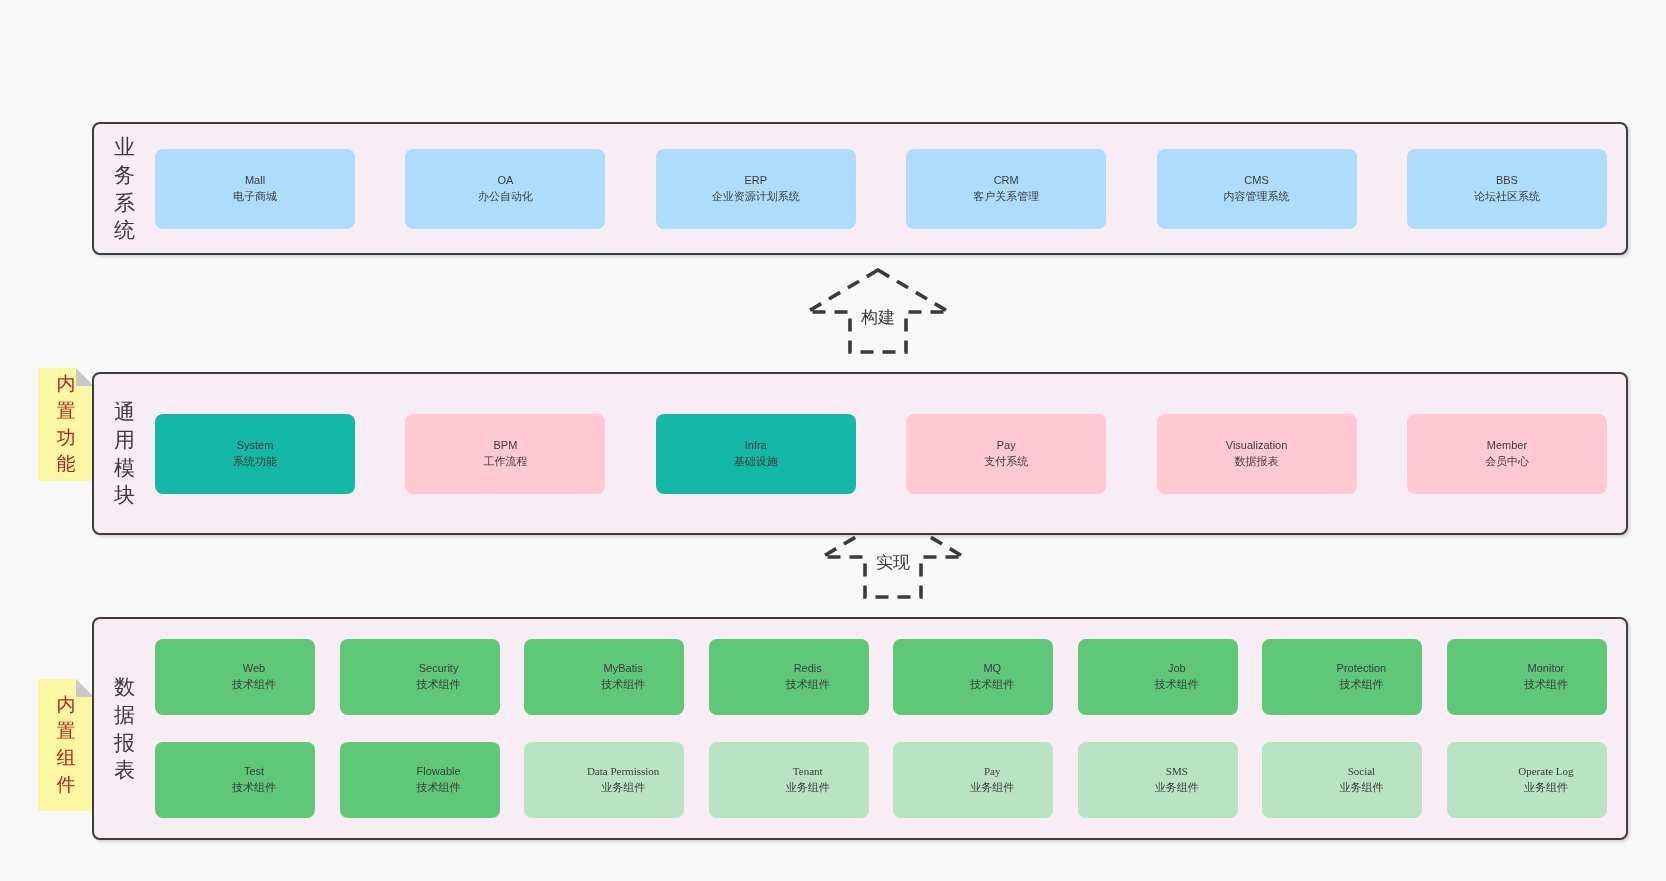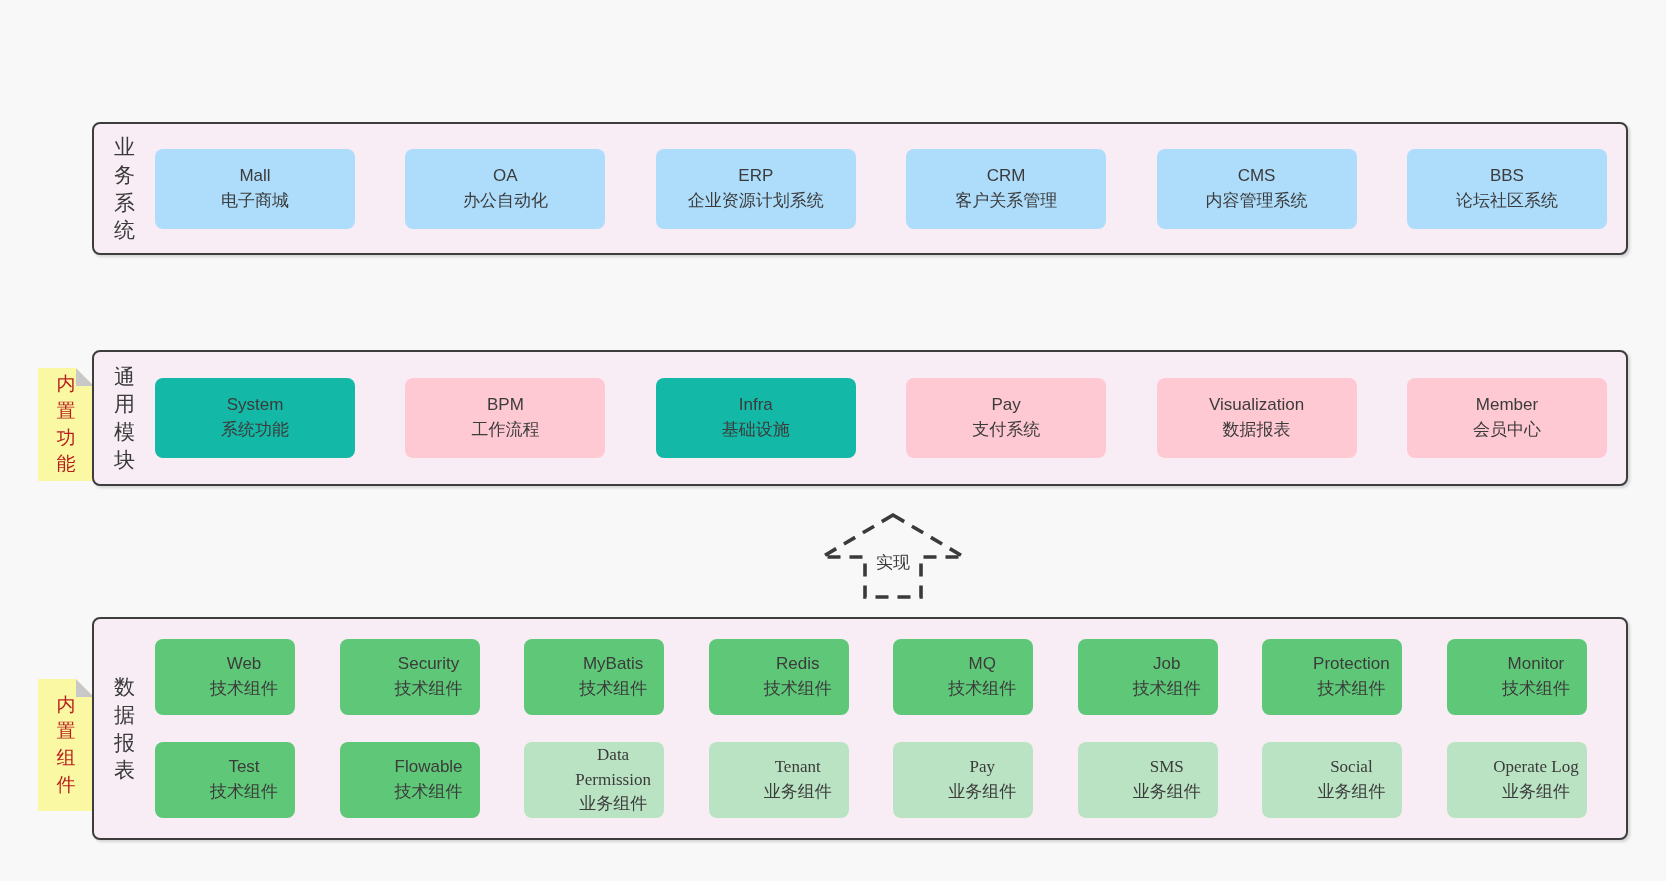--- a/index.html
+++ b/index.html
@@ -47,21 +47,21 @@
     left:92px; width:1536px;
     background:#f8edf5;
     border:2px solid #3d3d3d;
     border-radius:8px;
     box-shadow:2px 2px 3px rgba(0,0,0,.15);
     box-sizing:border-box;
     display:flex;
     z-index:2;
   }
   .panel.p1 { top:122px; height:133px; }
-  .panel.p2 { top:350px; height:136px; }
+  .panel.p2 { top:372px; height:163px; }
   .panel.p3 { top:617px; height:223px; }
 
   .label-col {
     width:61px;
     display:flex; align-items:center; justify-content:center;
     flex:none;
   }
   .vtext {
     width:23px;
     font-size:21px; line-height:1.32;
@@ -84,27 +84,27 @@
     row-gap:27px;
     margin-right:27px;
   }
 
   
   .box {
     border-radius:8px;
     display:flex; flex-direction:column;
     justify-content:center; align-items:center;
     text-align:center;
-    font-size:17px; line-height:1.45;
+    font-size:11px; line-height:1.45;
     color:#3b3b3b;
     box-sizing:border-box;
     padding:2px;
   }
   .p1 .box, .p2 .box { width:200px; height:80px; }
-  .p3 .box { width:140px; height:76px;padding-left:40px; }
+  .p3 .box { width:160px; height:76px;padding-left:40px; }
 
   .blue   { background:#aeddfb; }
   .red    { background:#14b8a6; }
   .pink   { background:#ffc9d3; }
   .green  { background:#5fc878; }
   .lgreen { background:#b9e3c2;font-family:Liberation Serif, serif; }
 
   
   .arrow {
     position:absolute;
@@ -171,20 +171,26 @@
         <div>CMS</div>
         <div>内容管理系统</div>
       </div>
       <div class="box blue">
         <div>BBS</div>
         <div>论坛社区系统</div>
       </div>
     </div>
   </div>
 
+  <div class="arrow a1">
+    <svg viewBox="0 0 150 90">
+      <polygon points="75,4 146,46 103,46 103,86 47,86 47,46 4,46"></polygon>
+    </svg>
+    <div class="arrow-label">构建</div>
+  </div>
 
   <div class="panel p2">
     <div class="label-col">
       <div class="vtext">通用模块</div>
     </div>
     <div class="boxrow">
       <div class="box red">
         <div>System</div>
         <div>系统功能</div>
       </div>

